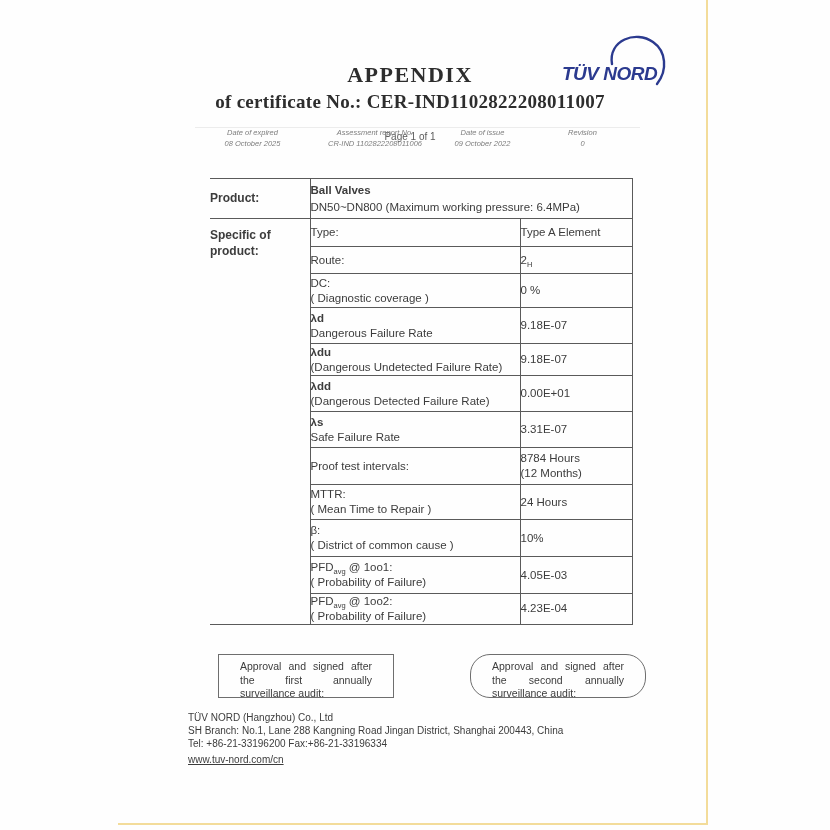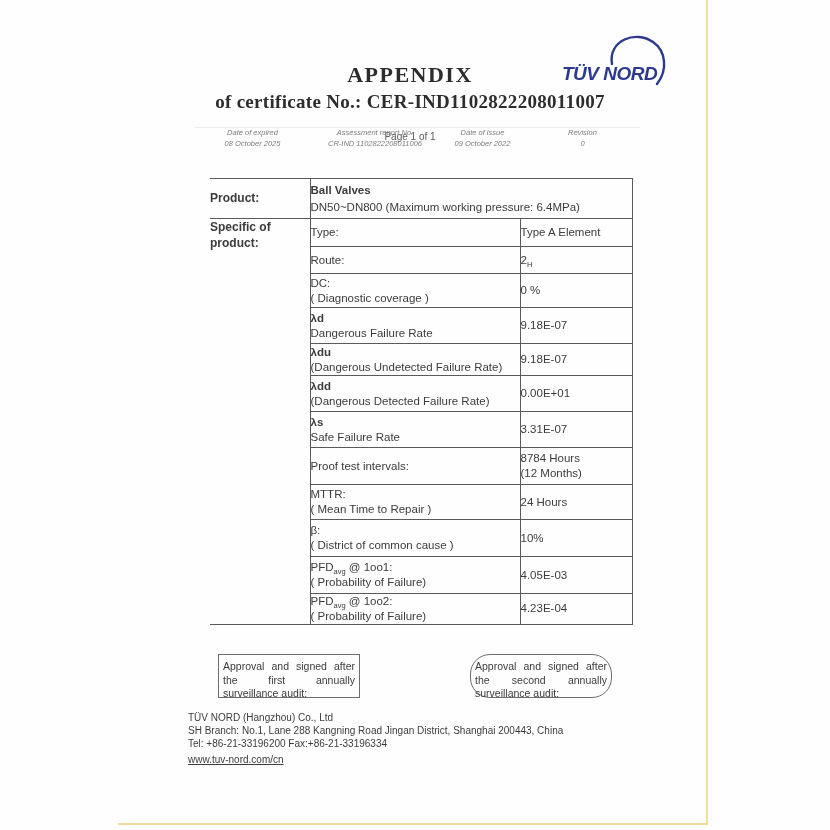--- a/index.html
+++ b/index.html
@@ -23,33 +23,33 @@
   .meta{position:absolute;left:195px;top:127px;width:445px;display:flex;}
   .meta-cell{text-align:center;font-style:italic;font-size:7.5px;color:#7d7d7d;line-height:1.45;
              padding-top:0;border-top:1px solid #ececec;}
 
   
   table.spec{position:absolute;left:210px;top:178px;border-collapse:collapse;table-layout:fixed;
              font-size:11.5px;color:#3c3c3c;}
   table.spec td{padding:0;}
   td.lbl{font-weight:bold;font-size:12px;padding-left:14px;vertical-align:middle;
          border-top:1px solid #5a5a5a;border-bottom:1px solid #5a5a5a;line-height:1.35;}
-  td.lbl.topalign{vertical-align:top;}
+  td.lbl.topalign{vertical-align:top;padding-top:8px;}
   td.prodcell{border:1px solid #5a5a5a;border-right:1px solid #5a5a5a;padding:4px 6px 4px 12px;
               vertical-align:middle;line-height:1.4;}
   td.param{border-left:1px solid #5a5a5a;border-bottom:1px solid #5a5a5a;
            padding:4px 6px 4px 12px;vertical-align:middle;line-height:1.3;}
   td.val{border-left:1px solid #5a5a5a;border-right:1px solid #5a5a5a;border-bottom:1px solid #5a5a5a;
          padding-left:18px;vertical-align:middle;line-height:1.3;}
   .b{font-weight:bold;}
   sub{font-size:7.5px;line-height:0;}
 
   
   .approval{position:absolute;top:654px;width:132px;height:32px;border:1px solid #6e6e6e;
-            padding:5px 4px;font-size:10.5px;line-height:1.3;text-align:justify;color:#3c3c3c;}
+            padding:5px 21px;font-size:10.5px;line-height:1.3;text-align:justify;color:#3c3c3c;}
   .approval.first{left:218px;}
   .approval.second{left:470px;border-radius:20px;}
 
   
   .footer{position:absolute;left:188px;top:711px;font-size:10px;line-height:1.3;color:#3c3c3c;}
   .footer .site{text-decoration:underline;color:#3c3c3c;display:inline-block;margin-top:3px;cursor:pointer;}
 </style>
 </head>
 <body>
 

